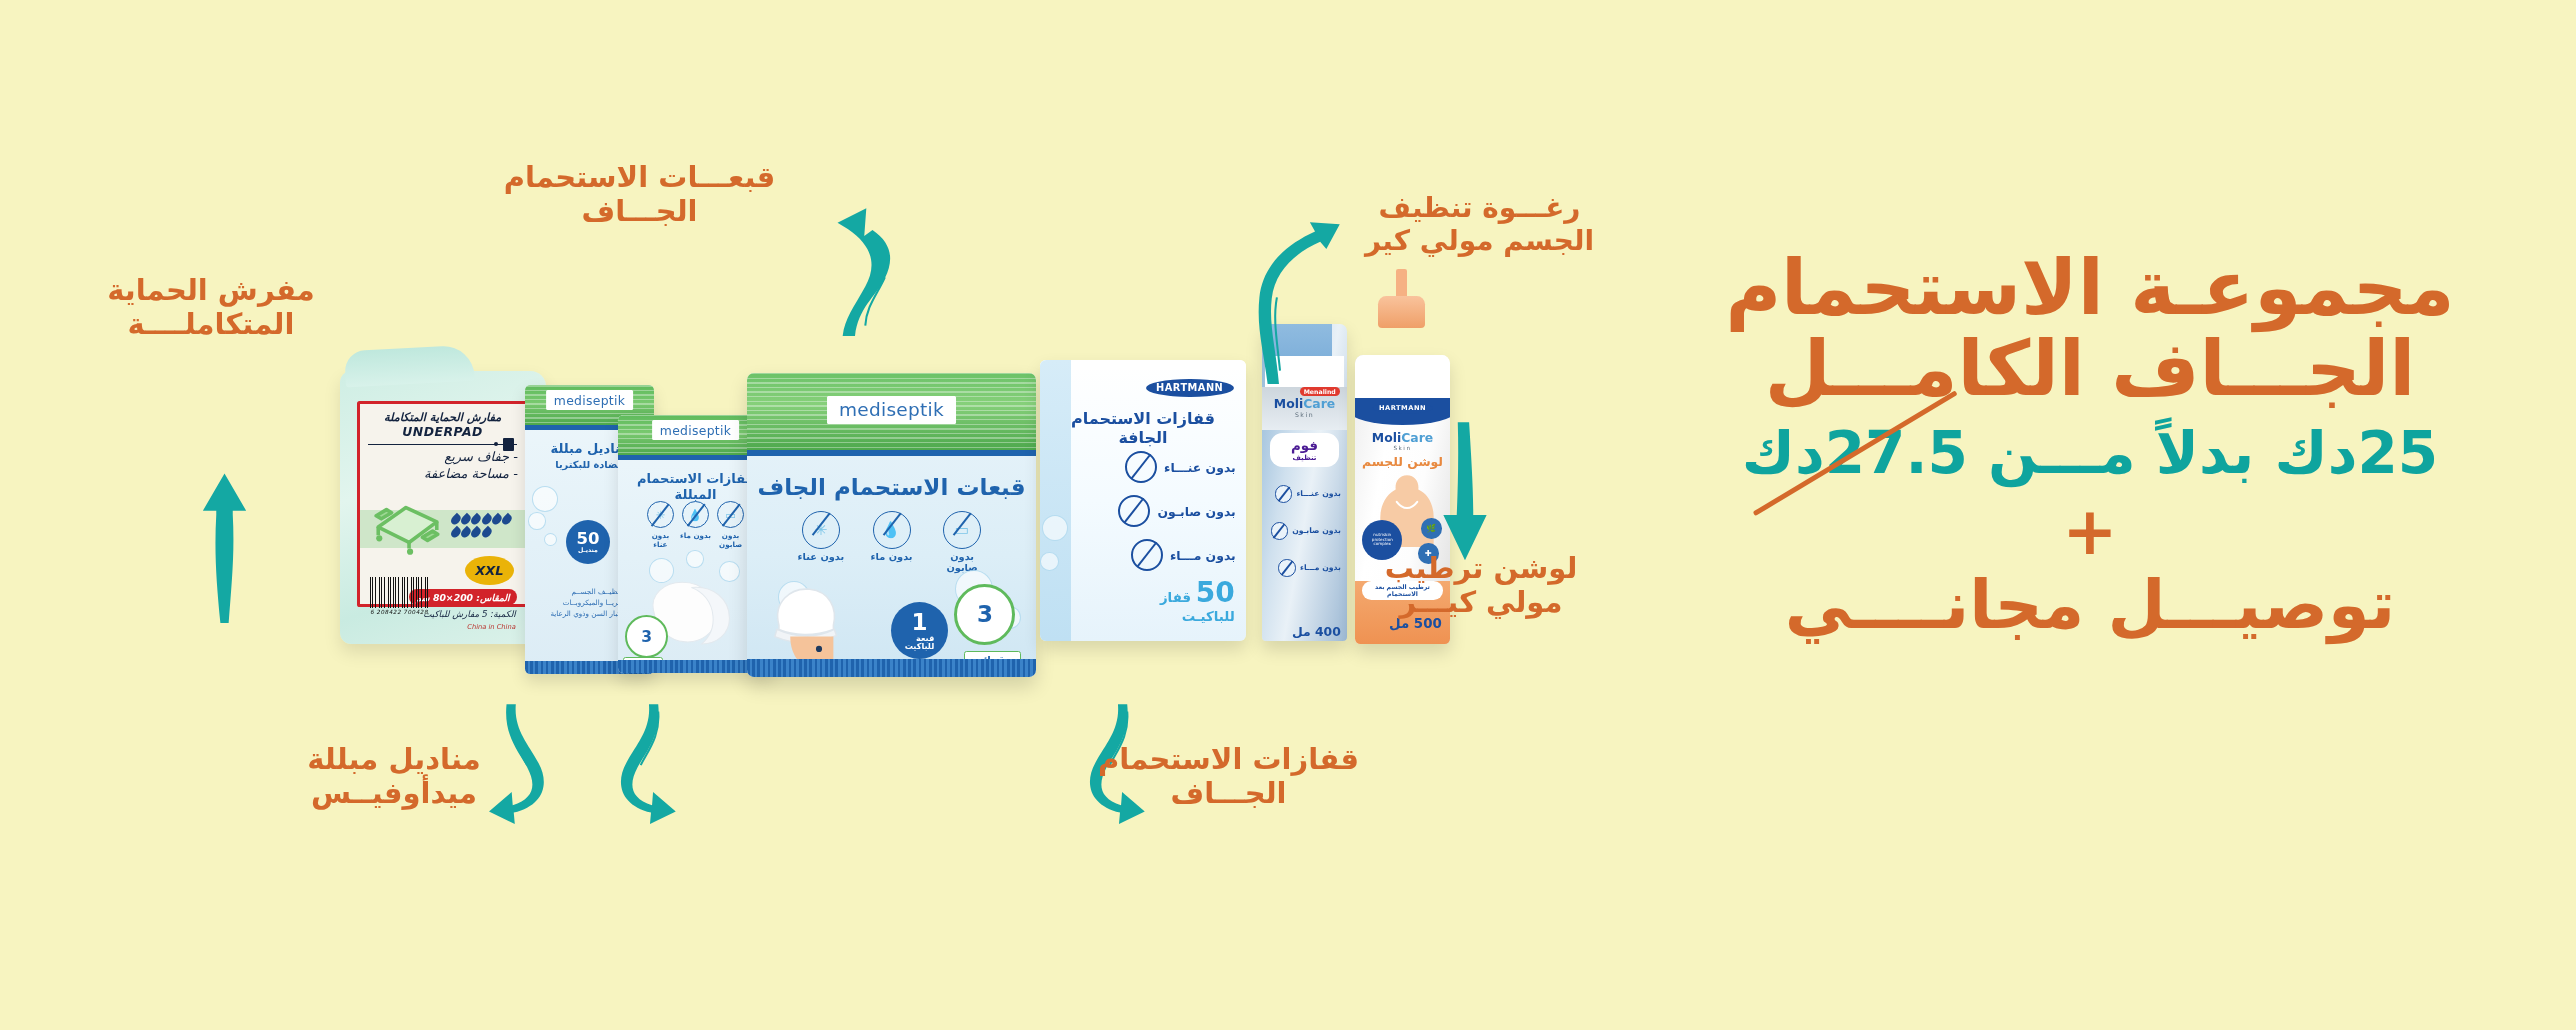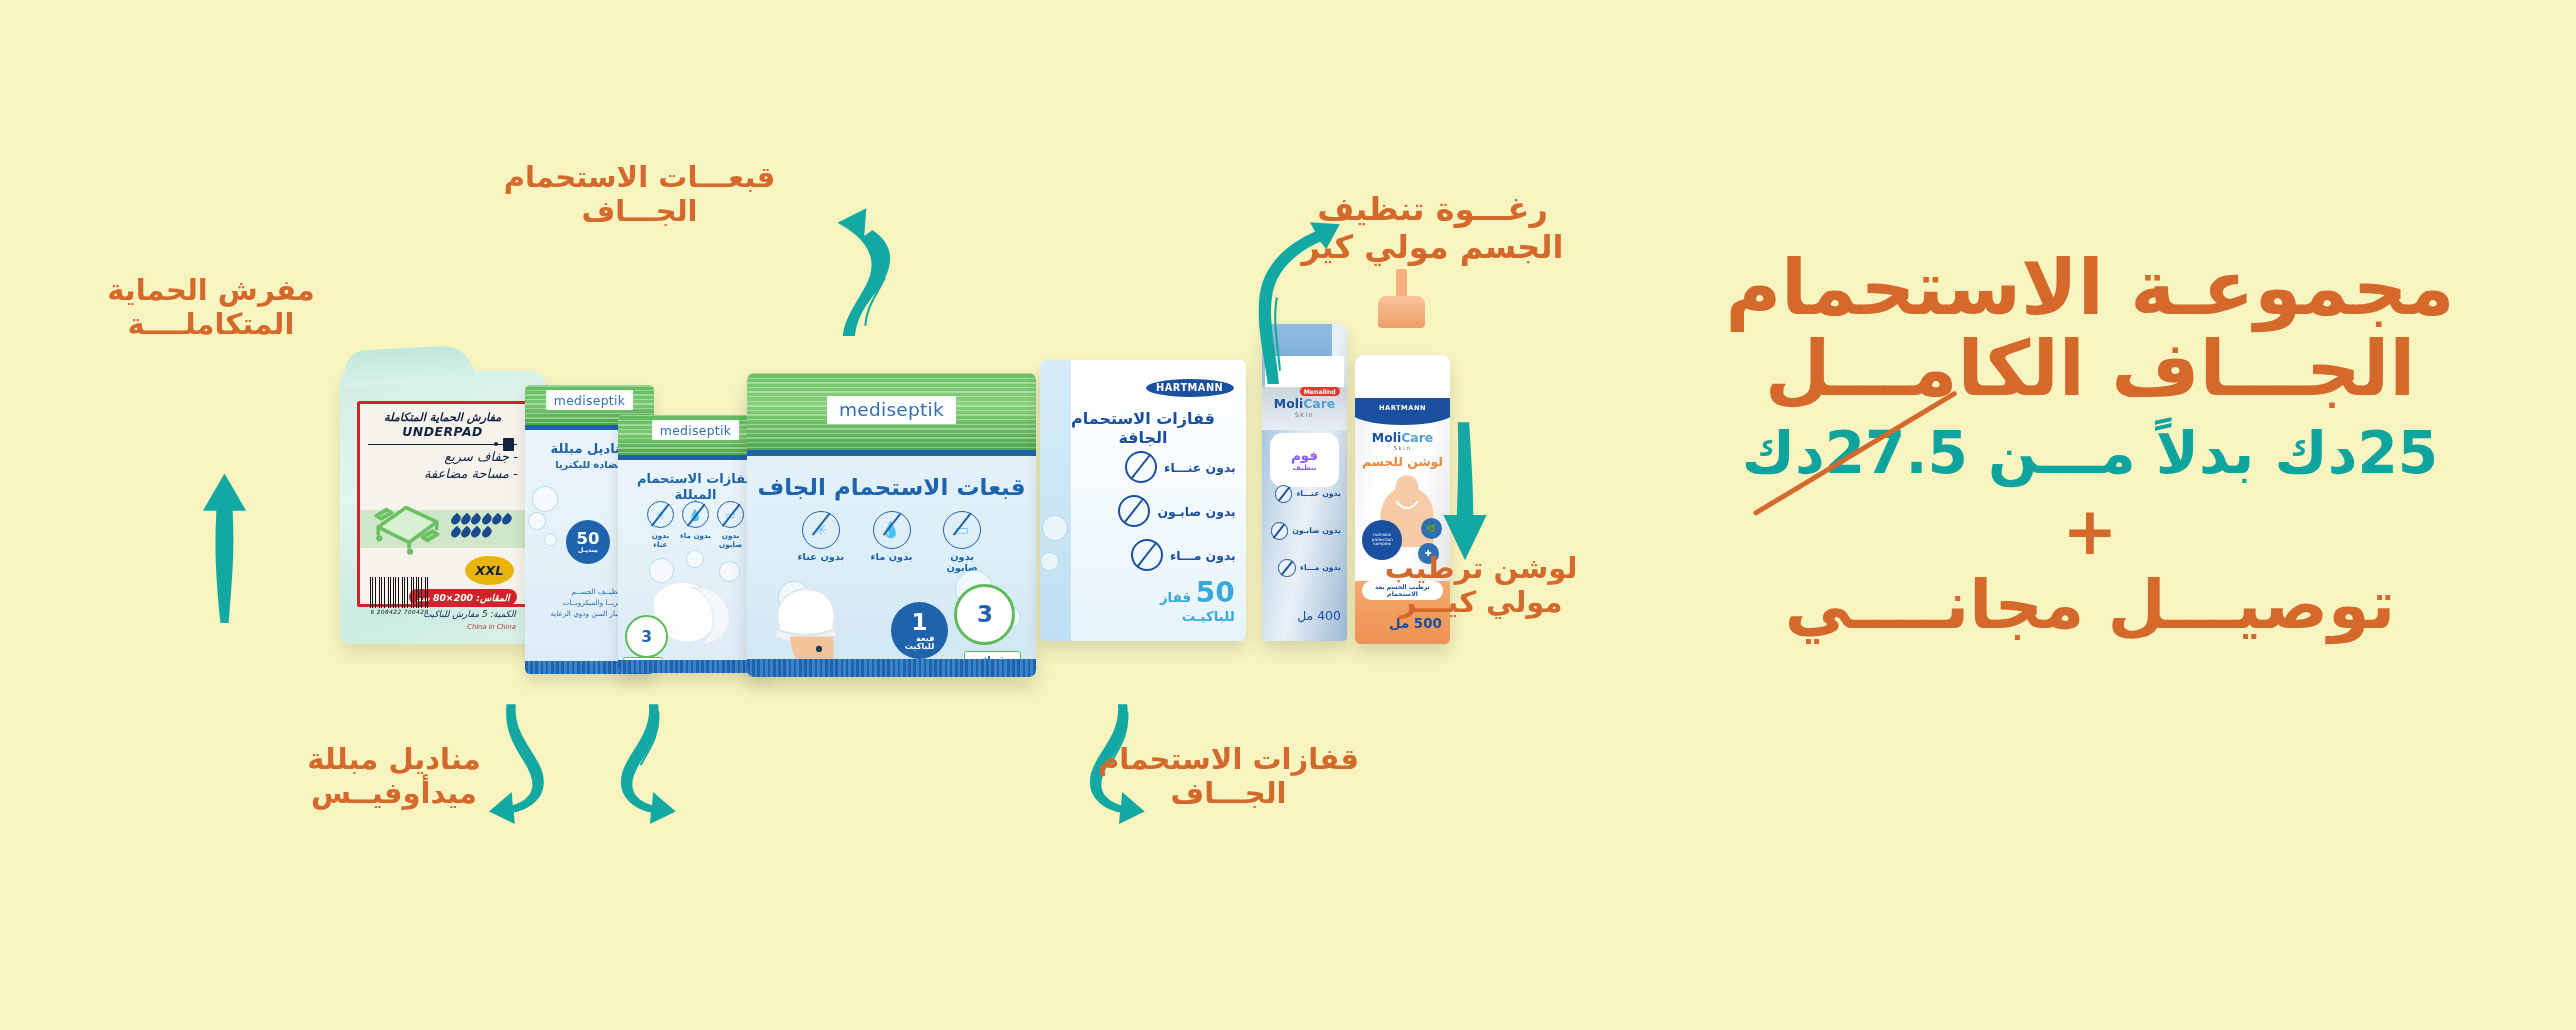--- a/index.html
+++ b/index.html
@@ -13,21 +13,21 @@
 
   
   .callout{
     position:absolute;color:#D4692B;font-weight:700;
     line-height:1.18;text-align:center;white-space:pre-line;
     font-family:"DejaVu Sans","Liberation Sans",sans-serif;
     letter-spacing:-0.3px;
   }
   .c-underpad{ left:77px;  top:273px; width:268px; font-size:29px; }
   .c-caps    { left:495px;  top:160px; width:289px; font-size:29px; }
-  .c-foam    { left:1283px; top:191px; width:299px; font-size:32px; }
+  .c-foam    { left:1330px; top:191px; width:299px; font-size:28px; }
   .c-lotion  { left:1365px; top:551px;width:232px; font-size:29px; }
   .c-wipes   { left:273px;  top:742px;width:242px; font-size:29px; }
   .c-gloves  { left:623px; top:737px;width:247px; font-size:29px; }
   .c-drygl   { left:1092px; top:742px;width:273px; font-size:29px; }
 
   
   .hero{position:absolute;right:62px;top:247px;width:850px;text-align:center;}
   .hero-l1,.hero-l2{
     color:#D4692B;font-weight:800;font-size:76px;line-height:1.07;
     letter-spacing:-1px;white-space:nowrap;
@@ -186,27 +186,27 @@
   .can .cap{position:absolute;left:8.2px;top:-27px;width:62px;height:62px;
     background:linear-gradient(180deg,#9dc4e4,#7fb0da);border-radius:11.3px 11.3px 3.1px 3.1px;}
   .can .neck{position:absolute;left:3.1px;right:3.1px;top:32px;height:31px;background:#fff;}
   .can .grey{position:absolute;left:0;right:0;top:63px;height:43px;
     background:linear-gradient(180deg,#cdd6dd,#e7edf2);}
   .can .logo{position:absolute;left:4.1px;right:4.1px;top:72px;text-align:center;
     color:#1b4fa0;font-weight:800;font-size:12.4px;direction:ltr;}
   .can .logo span{color:#4f9fd4;}
   .can .skin{position:absolute;left:0;right:0;top:87px;text-align:center;color:#5a6a78;font-size:6.2px;letter-spacing:1.5px;direction:ltr;}
   .can .pill{position:absolute;left:8.2px;right:8.2px;top:109px;background:#fff;border-radius:12.4px;
-    text-align:center;padding:15px 0;color:#8b5cf6;font-weight:800;font-size:13.4px;}
+    text-align:center;padding:5px 0;color:#4c1d95;font-weight:800;font-size:13.4px;}
   .can .pill small{display:block;font-size:7.2px;font-weight:600;}
   .can .row{position:absolute;right:6.2px;display:flex;align-items:center;gap:4.1px;}
   .can .row .r{width:15.5px;height:15.5px;border:1.5px solid #1b4fa0;border-radius:50%;position:relative;background:#eaf3fa;}
   .can .row .r::after{content:"";position:absolute;left:50%;top:-1.5px;width:1.5px;height:17.5px;background:#1b4fa0;transform:translateX(-50%) rotate(38deg);}
   .can .row .t{font-size:7.7px;color:#1b4fa0;font-weight:700;letter-spacing:1px;}
-  .can .ml{position:absolute;right:6.2px;bottom:18px;color:#1b4fa0;font-weight:400;font-size:12.4px;}
+  .can .ml{position:absolute;right:6.2px;bottom:2px;color:#1b4fa0;font-weight:700;font-size:12.4px;}
   .menalind{position:absolute;right:7.2px;top:63px;background:#e03a2f;color:#fff;
     font-size:6.2px;padding:1px 4.1px;border-radius:4.6px;direction:ltr;font-weight:700;}
 
   
   .bottle{
     left:1036px;top:36px;width:95px;height:289px;position:absolute;
     background:linear-gradient(100deg,#ececec 0%,#ffffff 32%,#fdfdfd 62%,#dedede 100%);
     border-radius:8.2px 8.2px 5.2px 5.2px;box-shadow:0 8.2px 16.5px rgba(0,0,0,.13);overflow:hidden;
   }
   .pump{position:absolute;left:1059px;top:-32px;width:47px;height:68px;z-index:2;}

